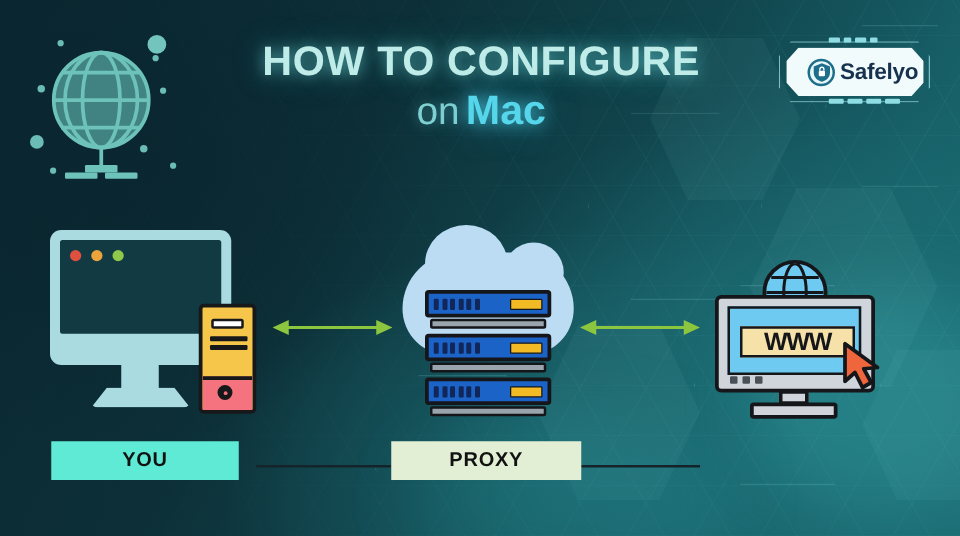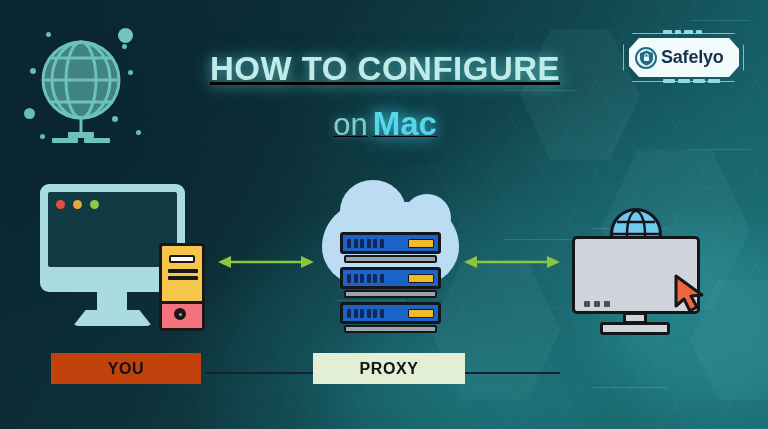--- a/index.html
+++ b/index.html
@@ -46,55 +46,55 @@
     background:transparent;
   }
   .glow-spot {
     position:absolute;
     border-radius:50%;
     filter:blur(26px);
   }
 
   
   .title-wrap {
-    position:absolute; left:160px; top:52px; width:450px;
-    text-align:center; z-index:12;text-decoration:underline;
+    position:absolute; left:160px; top:32px; width:450px;
+    text-align:center; z-index:12;
   }
   .t-line1 {
     font-size:33px; font-weight:bold; letter-spacing:.5px;
     color:#bfece8;
     text-shadow:0 0 11px rgba(120,235,235,.55), 0 0 26px rgba(90,210,215,.38);
     line-height:1.06;
   }
   .t-line2 {
     font-size:34px; font-weight:bold; letter-spacing:.6px;
     color:#d6f4f1;
     text-shadow:0 0 13px rgba(140,245,245,.72), 0 0 30px rgba(90,215,220,.5);
     line-height:1.12; margin-top:2px;
   }
-  .t-line3 { margin-top:20px; line-height:1;text-align:center; }
+  .t-line3 { margin-top:4px; line-height:1;text-align:center; }
   .t-on {
     font-size:31px; font-weight:300; color:#7fd0d2;
     text-shadow:0 0 10px rgba(110,220,225,.5);
   }
   .t-mac {
     font-size:33px; font-weight:bold; color:#56d6ea;
     text-shadow:0 0 13px rgba(80,215,240,.8), 0 0 28px rgba(60,190,225,.5);
     margin-left:5px;
   }
 
   
   .logo {
     position:absolute; left:621px; top:29px; width:125px; height:56px; z-index:15;
   }
   .logo-plate {
     position:absolute; left:8px; top:9px; width:110px; height:39px;
     background:#f2fbfb;
     clip-path:polygon(9% 0%, 91% 0%, 100% 28%, 100% 72%, 91% 100%, 9% 100%, 0% 72%, 0% 28%);
-    display:flex; align-items:center; gap:4px; padding-left:6px;
+    display:flex; align-items:center; gap:4px; padding-left:17px;
   }
   .logo-frame {
     position:absolute; left:2px; top:4px; width:121px; height:49px;
     border:1.5px solid #9fe3e8;
     clip-path:polygon(8% 0%, 92% 0%, 100% 25%, 100% 75%, 92% 100%, 8% 100%, 0% 75%, 0% 25%);
     opacity:.75;
   }
   .logo-tick-row { position:absolute; display:flex; gap:3px; }
   .logo-tick { height:4px; background:#8fdde4; border-radius:1px; }
   .logo-badge {
@@ -212,21 +212,21 @@
   
   .connector {
     position:absolute; top:372px; height:2px; background:#14242a; z-index:6;
   }
   .label-box {
     position:absolute; top:353px; height:31px;
     display:flex; align-items:center; justify-content:center;
     font-size:16px; font-weight:bold; color:#121212; letter-spacing:.6px;
     z-index:8;
   }
-  .lb-you { left:51px; width:150px; background:#c2410c; }
+  .lb-you { left:41px; width:150px; background:#5eead4; }
   .lb-proxy { left:313px; width:152px; background:#e3efd4; }
   .lb-internet { left:560px; width:150px; background:#f3a6a6; }
 </style>
 </head>
 <body>
 
 <div id="stage">
 
   <div class="bg-base"></div>
   <div class="bg-hex"></div>
@@ -379,20 +379,25 @@
       <svg width="46" height="46" viewBox="0 0 46 46" style="position:absolute;left:0;top:0;">
         <g stroke="#15161a" stroke-width="2.4" fill="none">
           <ellipse cx="23" cy="23" rx="9" ry="23"></ellipse>
           <line x1="0" y1="23" x2="46" y2="23"></line>
           <path d="M4 11 H42"></path>
           <path d="M4 35 H42"></path>
         </g>
       </svg>
     </div>
     <div class="www-frame">
+      <div class="www-screen">
+        <div class="www-band">
+          <span>WWW</span>
+        </div>
+      </div>
       <div class="www-btns">
         <span class="www-btn"></span>
           <span class="www-btn"></span>
           <span class="www-btn"></span>
       </div>
     </div>
     <div class="www-neck"></div>
     <div class="www-stand"></div>
     <div class="cursor">
       <svg width="36" height="40" viewBox="0 0 36 40">

